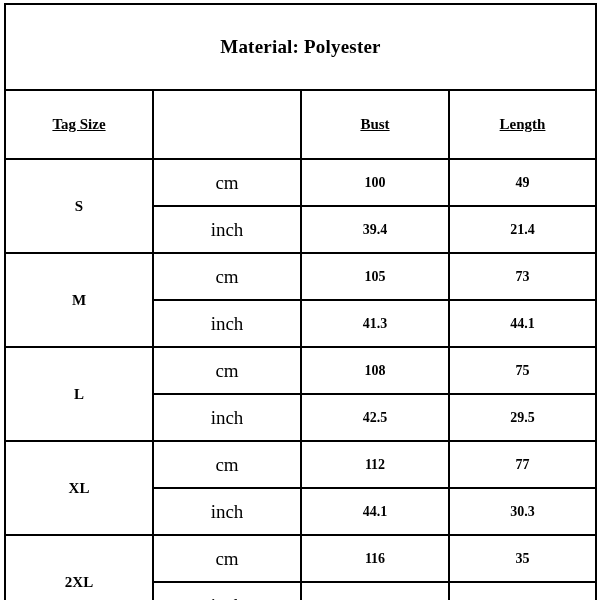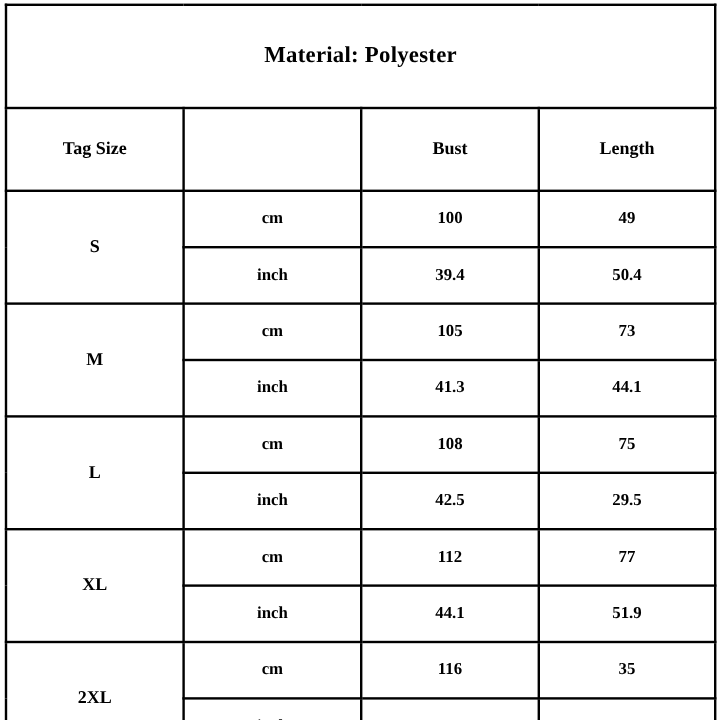--- a/index.html
+++ b/index.html
@@ -53,33 +53,34 @@
     font-size: 19px;
     font-weight: bold;
     letter-spacing: 0.2px;
   }
 
   
   td.header-cell {
     height: 67px;
     font-size: 15px;
     font-weight: bold;
+    text-decoration: underline;
   }
 
   
   td.size-cell {
     font-size: 15px;
     font-weight: bold;
   }
 
   
   td.unit-cell {
     height: 45px;
-    font-size: 14px;
-    font-weight: bold;
+    font-size: 19px;
+    font-weight: normal;
   }
 
   
   td.value-cell {
     height: 45px;
     font-size: 14px;
     font-weight: bold;
   }
 
   
@@ -113,21 +114,21 @@
 
       <tr>
         <td class="size-cell" rowspan="2">S</td>
         <td class="unit-cell">cm</td>
         <td class="value-cell">100</td>
         <td class="value-cell">49</td>
       </tr>
       <tr>
         <td class="unit-cell">inch</td>
         <td class="value-cell shaded">39.4</td>
-        <td class="value-cell shaded">50.4</td>
+        <td class="value-cell shaded">21.4</td>
       </tr>
 
       <tr>
         <td class="size-cell" rowspan="2">M</td>
         <td class="unit-cell">cm</td>
         <td class="value-cell">105</td>
         <td class="value-cell">73</td>
       </tr>
       <tr>
         <td class="unit-cell">inch</td>
@@ -149,21 +150,21 @@
 
       <tr>
         <td class="size-cell" rowspan="2">XL</td>
         <td class="unit-cell">cm</td>
         <td class="value-cell">112</td>
         <td class="value-cell">77</td>
       </tr>
       <tr>
         <td class="unit-cell">inch</td>
         <td class="value-cell shaded">44.1</td>
-        <td class="value-cell shaded">51.9</td>
+        <td class="value-cell shaded">30.3</td>
       </tr>
 
       <tr>
         <td class="size-cell" rowspan="2">2XL</td>
         <td class="unit-cell">cm</td>
         <td class="value-cell">116</td>
         <td class="value-cell">35</td>
       </tr>
       <tr>
         <td class="unit-cell">inch</td>

